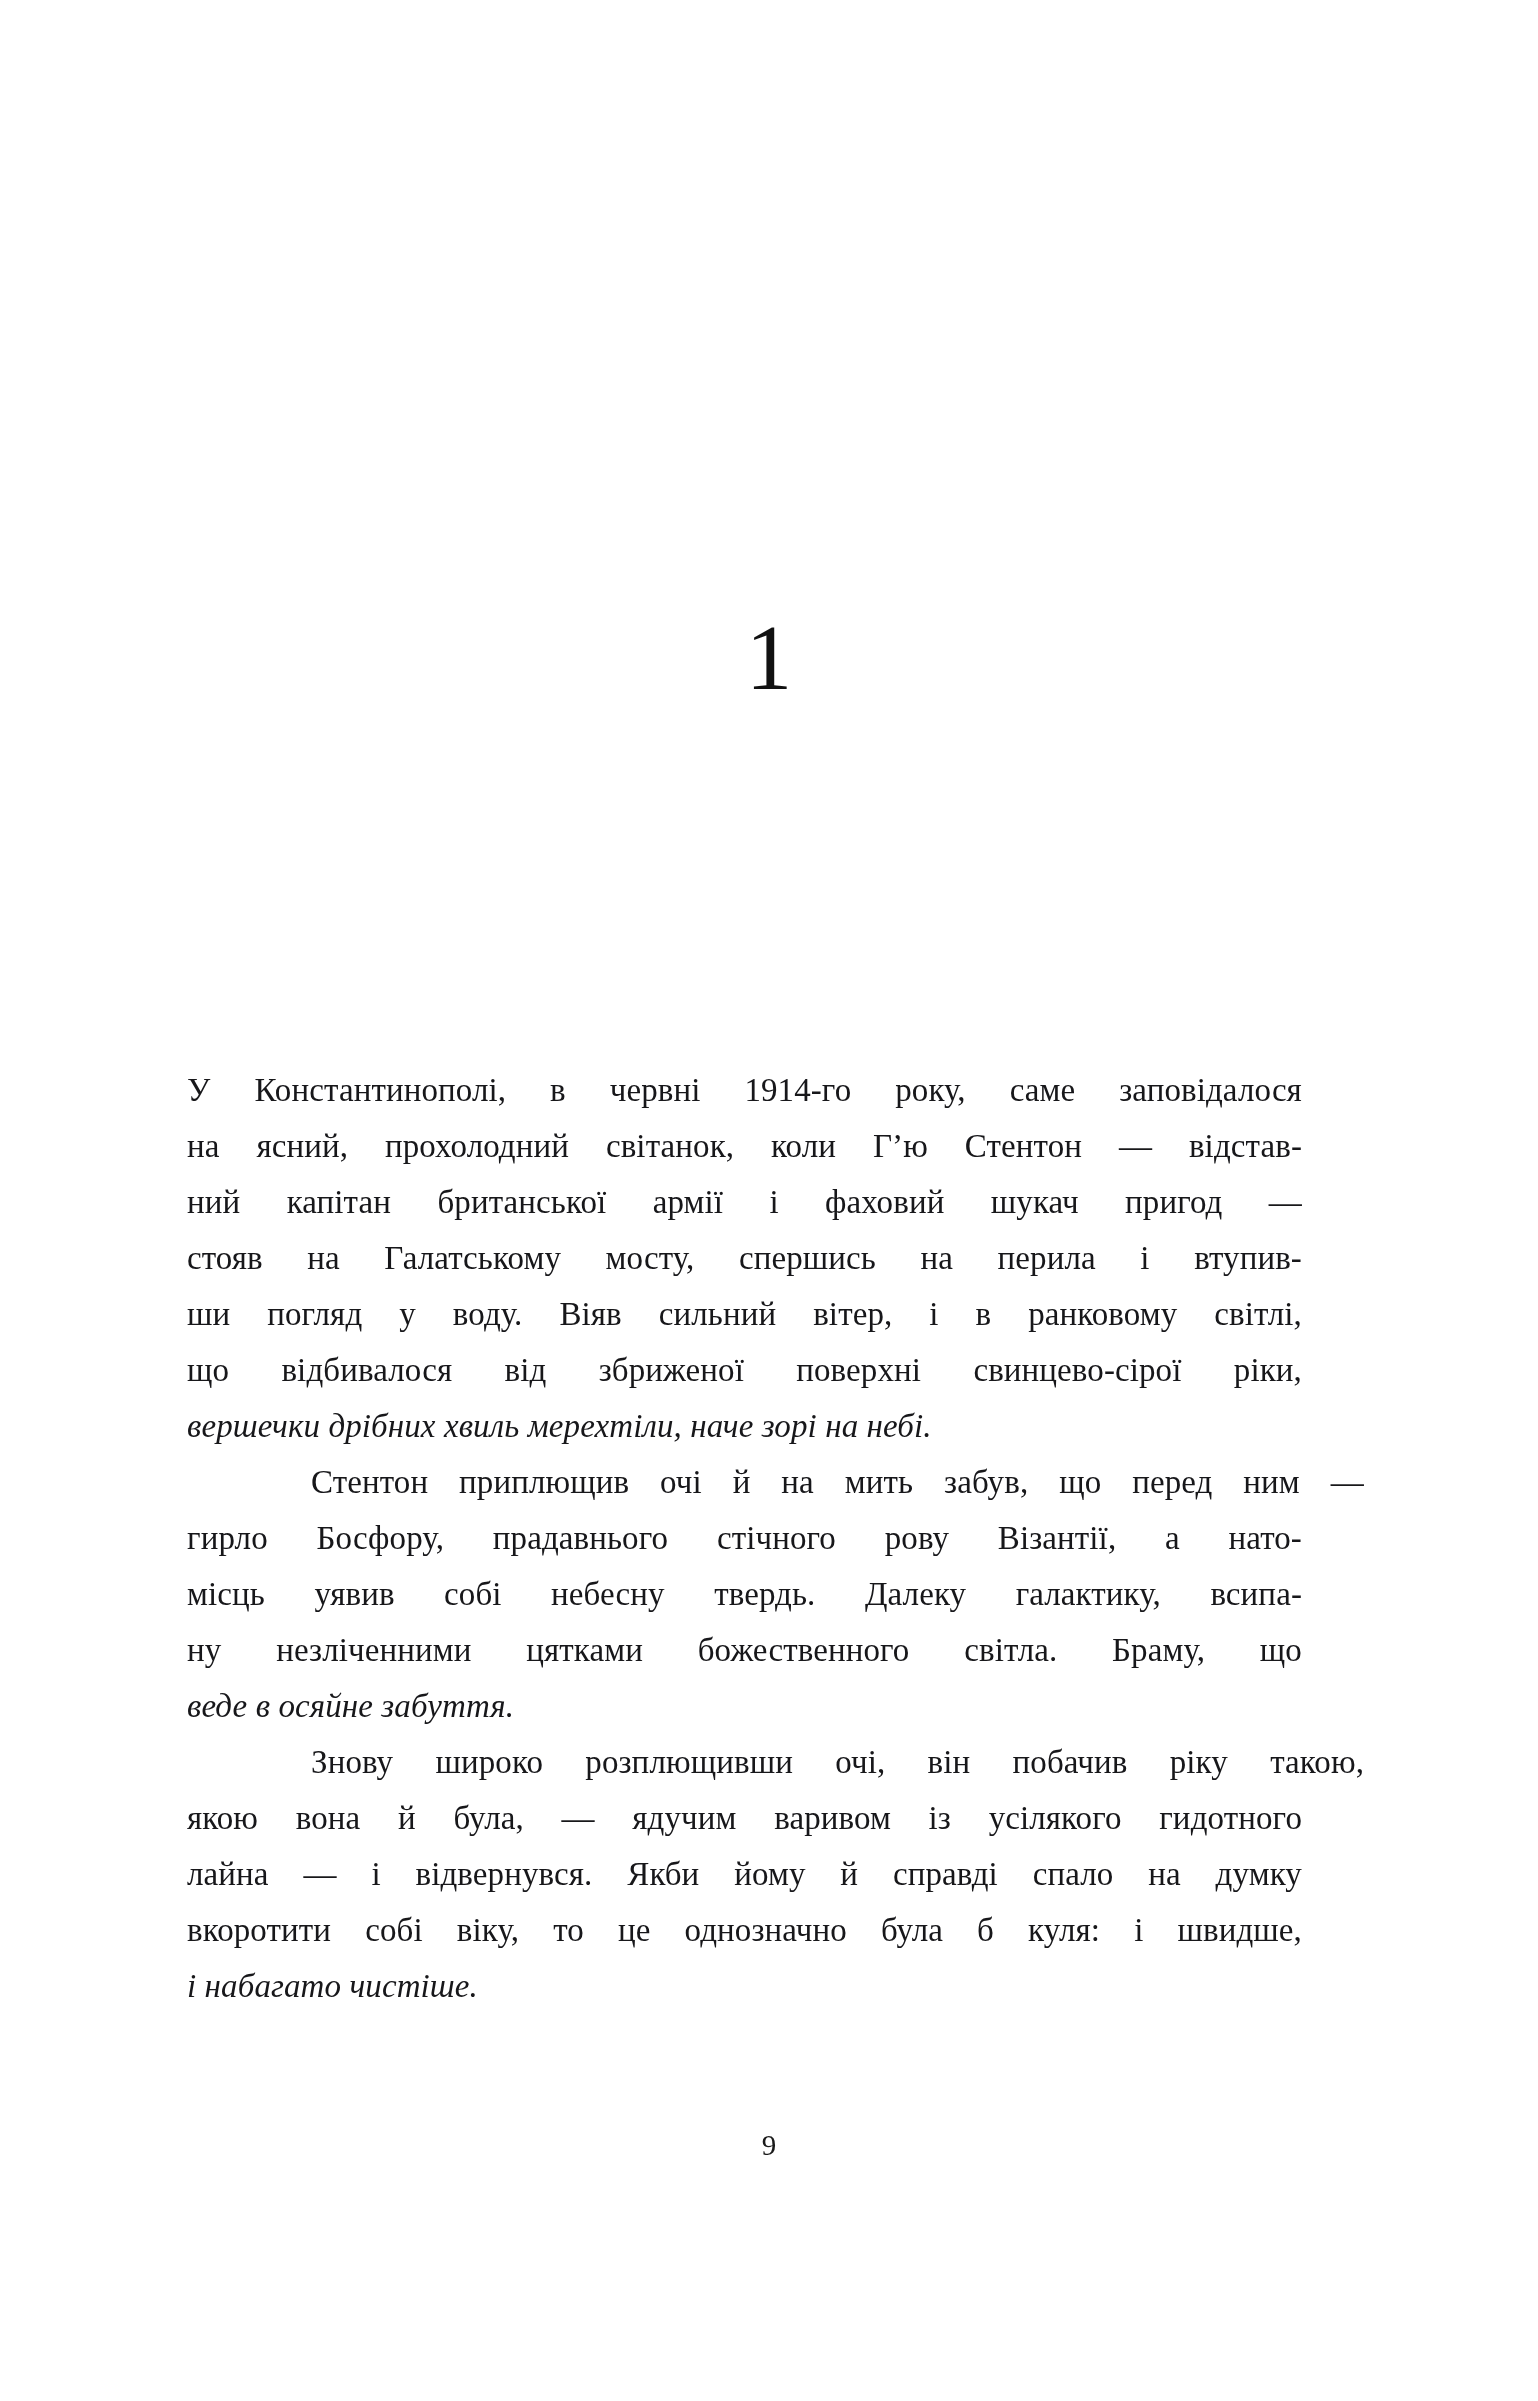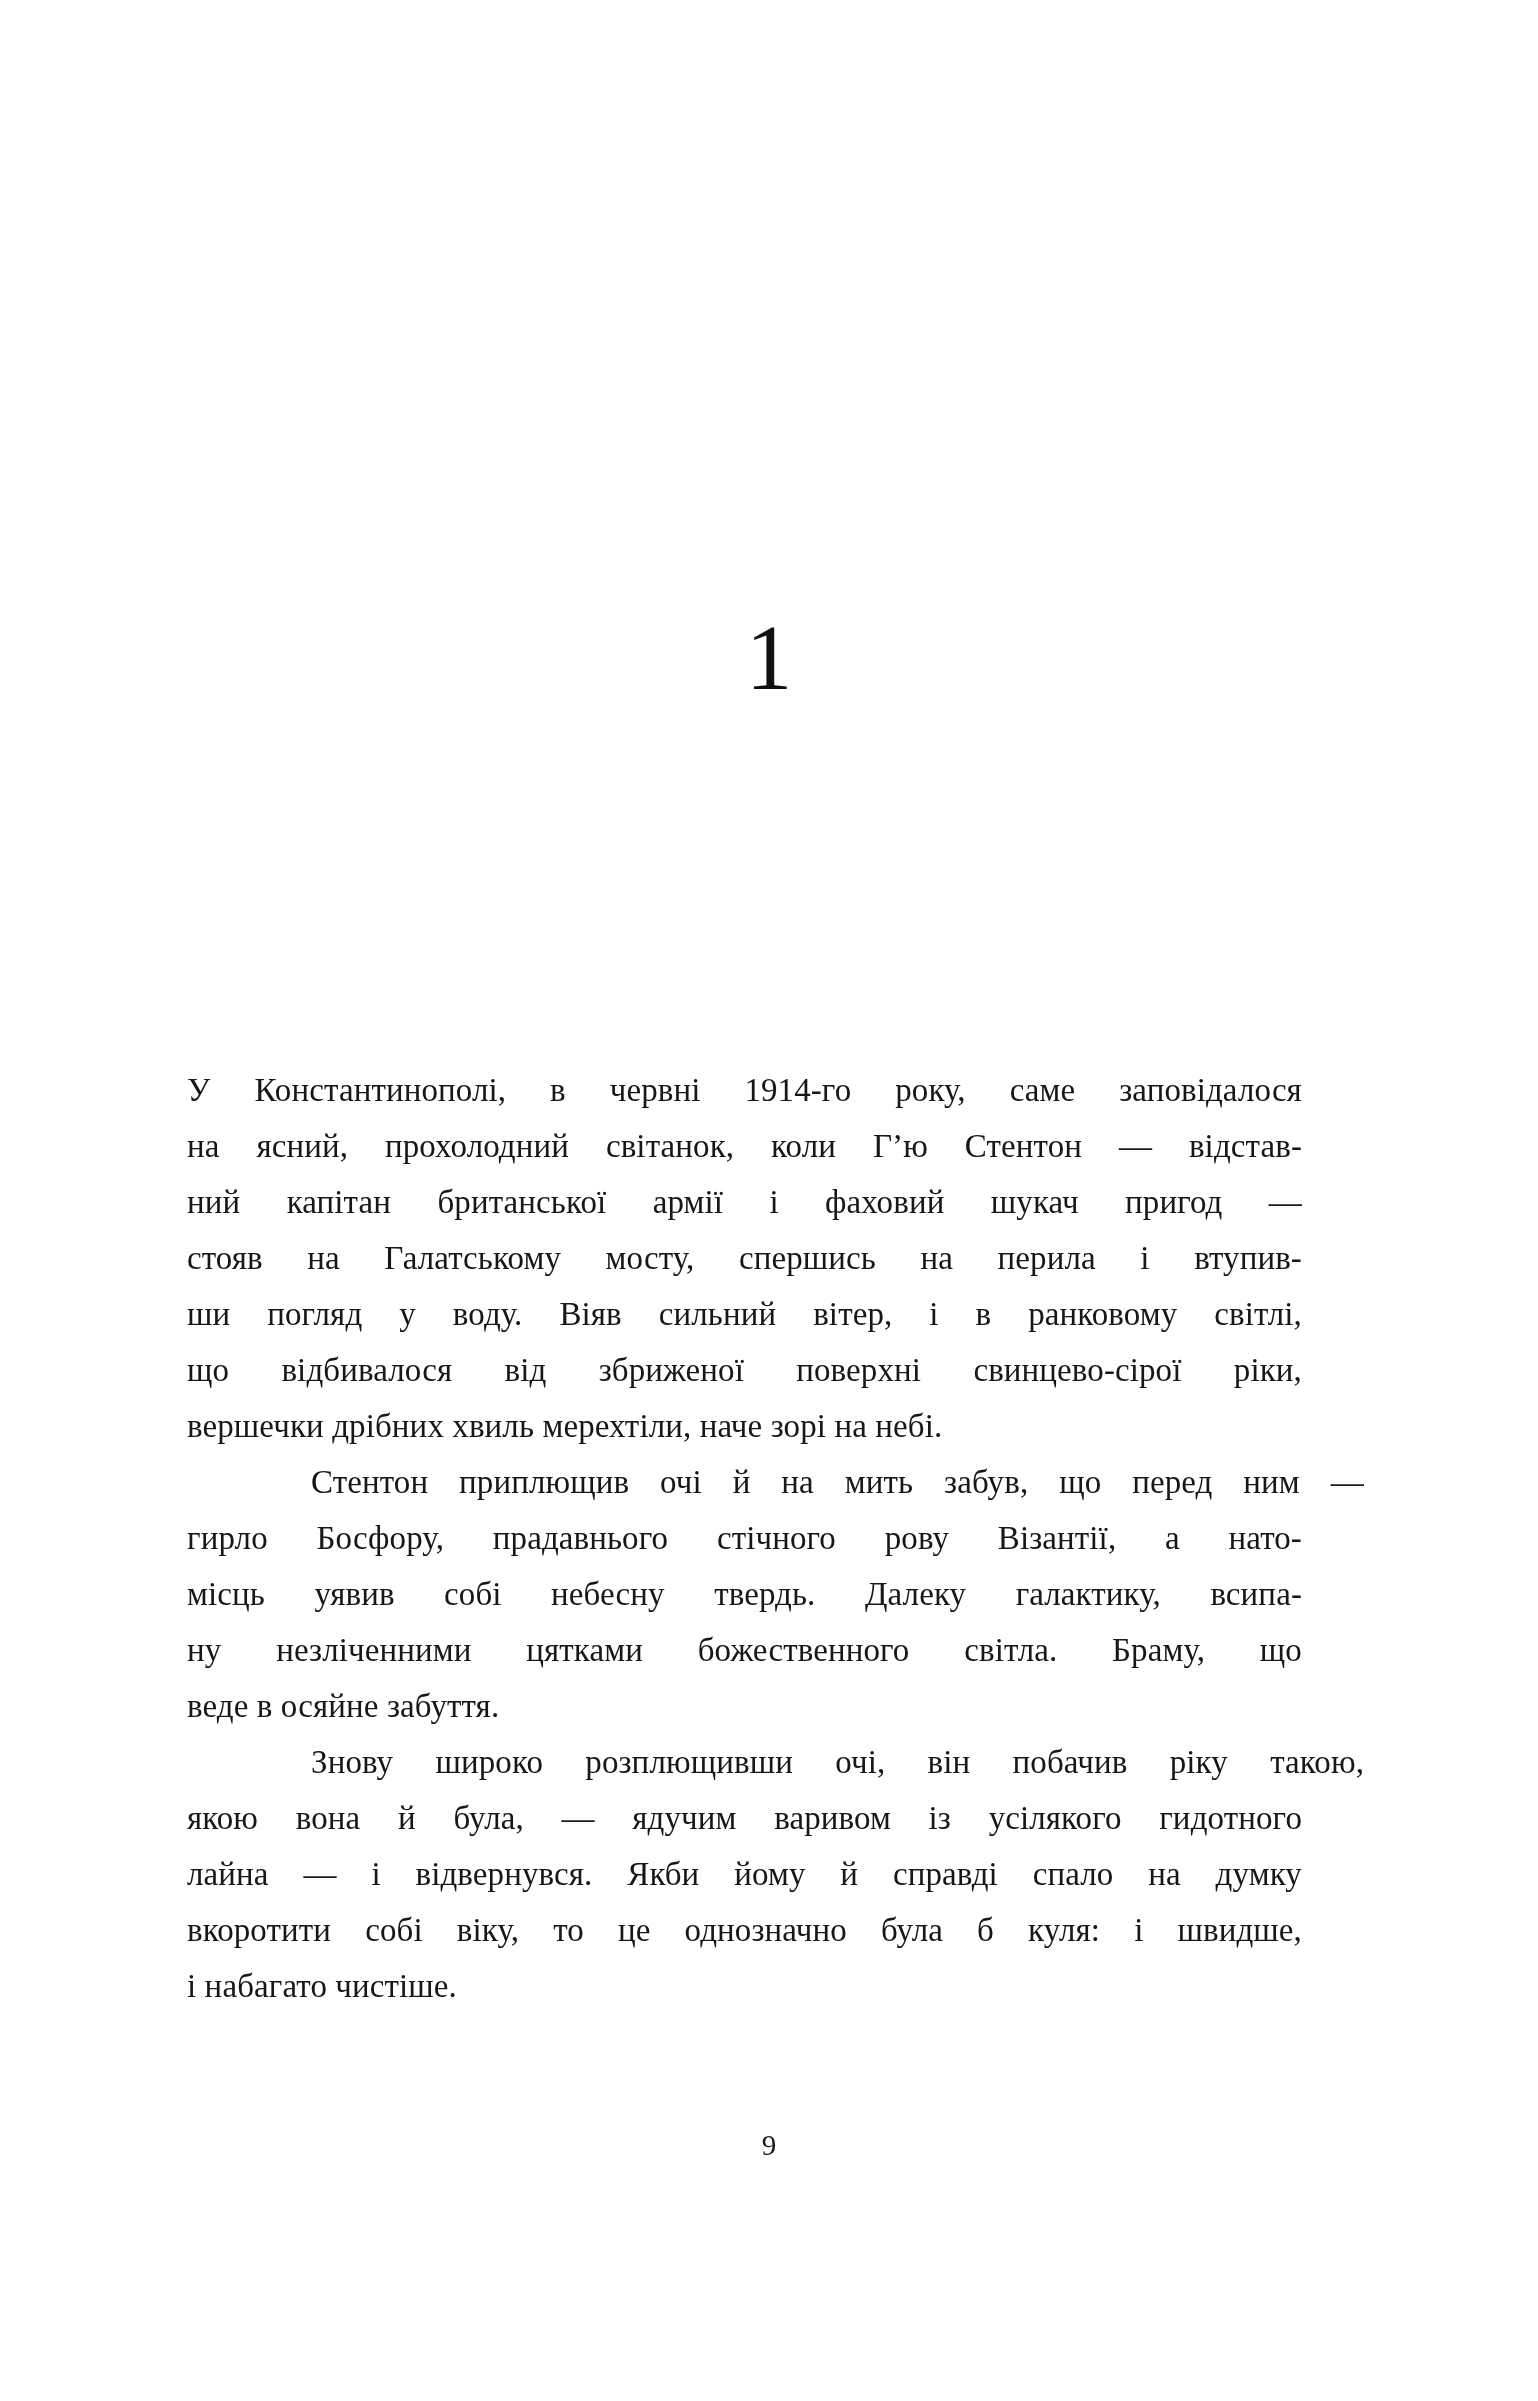--- a/index.html
+++ b/index.html
@@ -67,20 +67,21 @@
     display: flex;
     justify-content: space-between;
   }
   .line.just > .w {
     white-space: pre;
   }
 
   
   .line.flush {
     display: block;
+    font-style: italic;
   }
 
   .line.indent {
     padding-left: 62px;
   }
   .line.indent.just {
     margin-left: 62px;
     width: calc(100% - 62px);
   }
 

